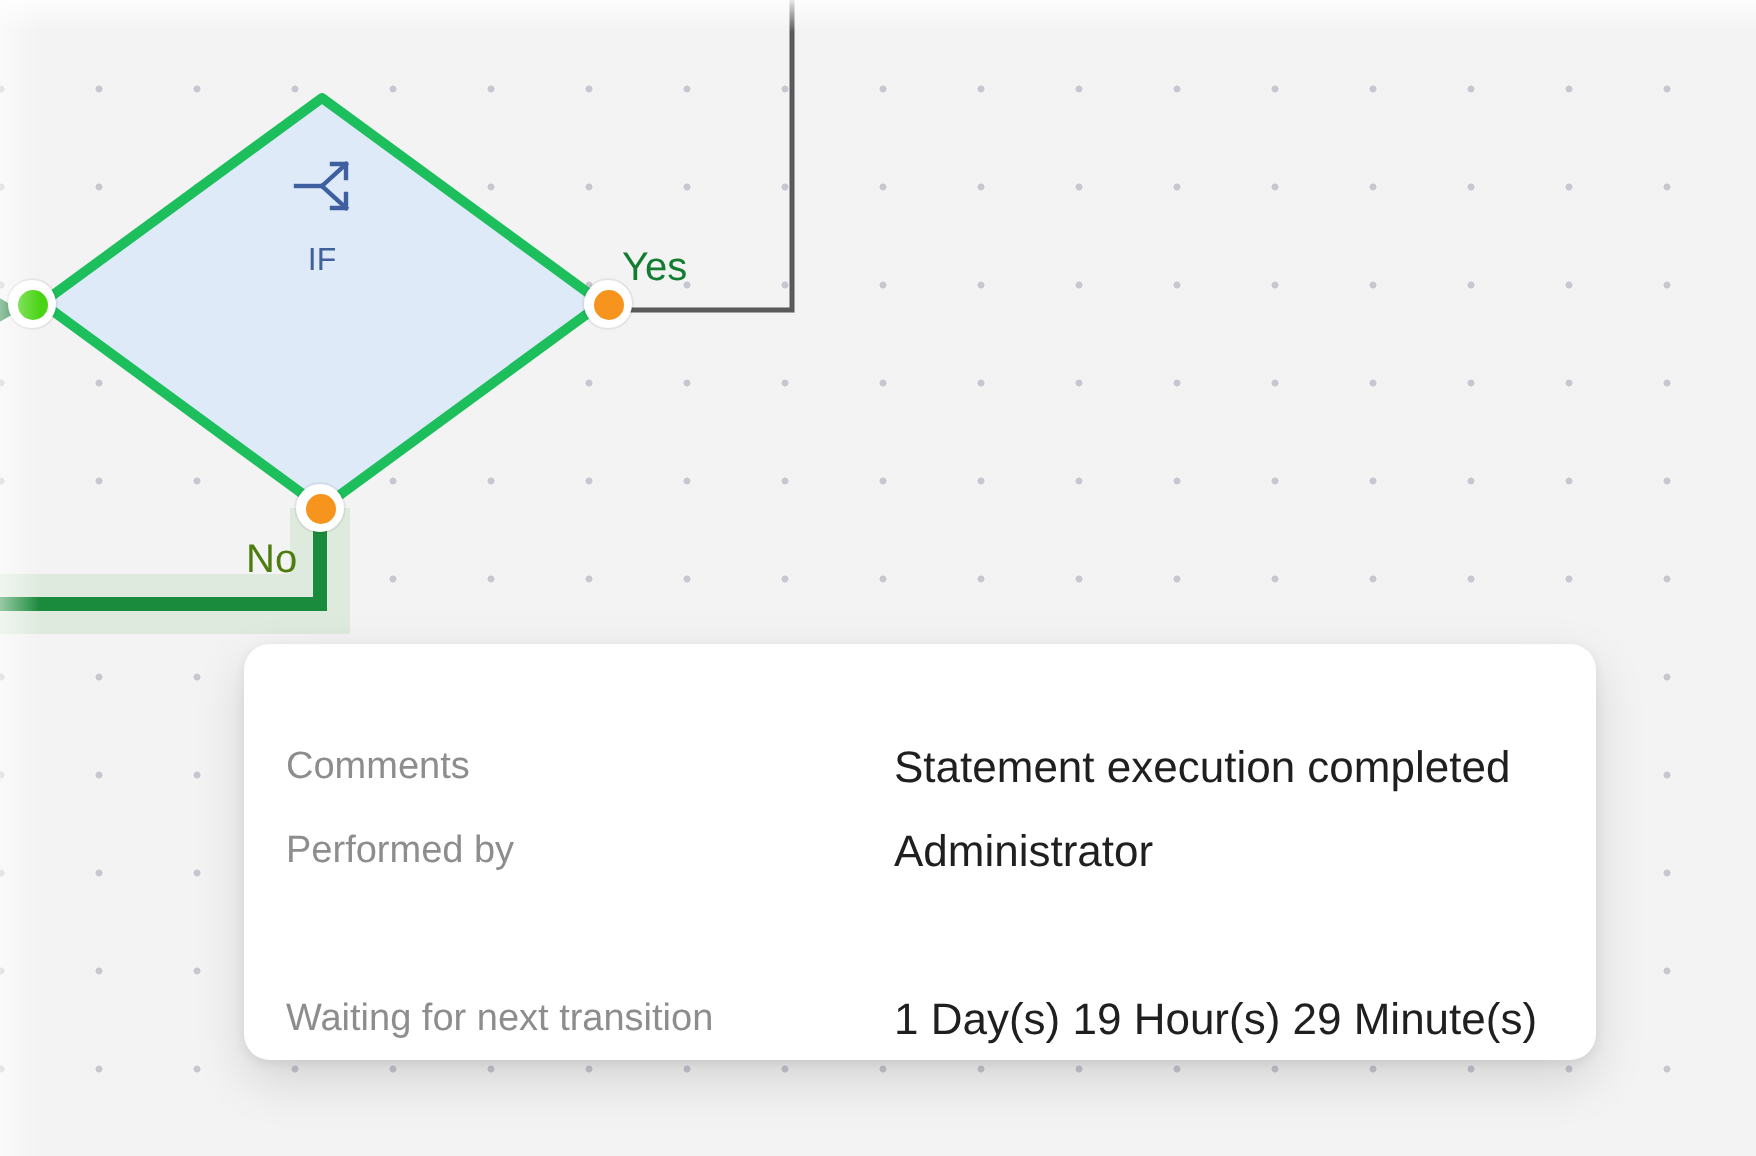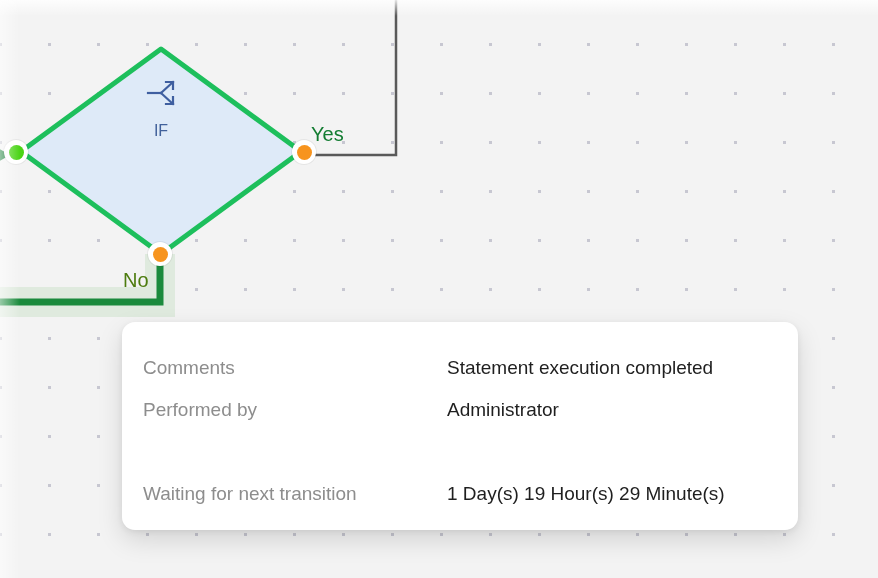--- a/index.html
+++ b/index.html
@@ -160,34 +160,34 @@
     overflow: hidden;
   }
   #details-table {
     position: absolute;
     left: 21px;
     top: 33px;
     width: 640px;
   }
   .detail-row {
     display: flex;
-    align-items: flex-start;
+    align-items: flex-end;
     height: 42px;
   }
   .detail-label {
     width: 304px;
     flex: 0 0 304px;
     font-size: 19px;
     color: #8d8d8d;
     font-family: "Liberation Sans", sans-serif;
     line-height: 26px;
     white-space: nowrap;
   }
   .detail-value {
-    font-size: 19px;
+    font-size: 22px;
     color: #1f1f1f;
     font-family: "Liberation Sans", sans-serif;
     line-height: 26px;
     white-space: nowrap;
   }
 </style>
 </head>
 <body>
 
 <div id="canvas">

